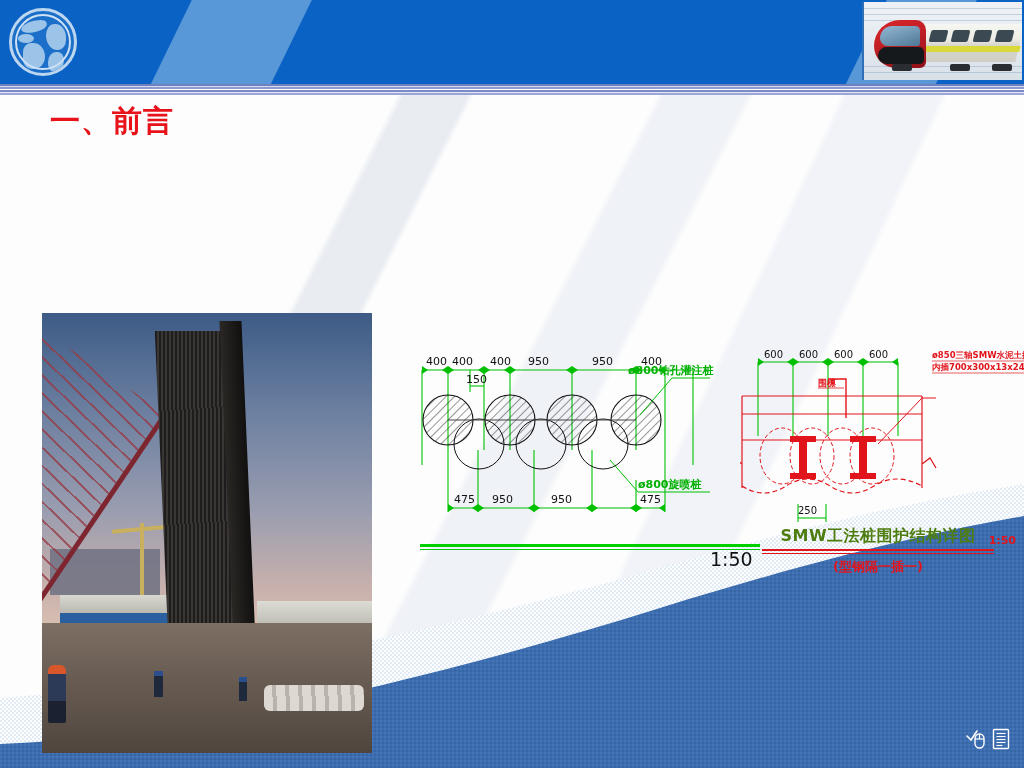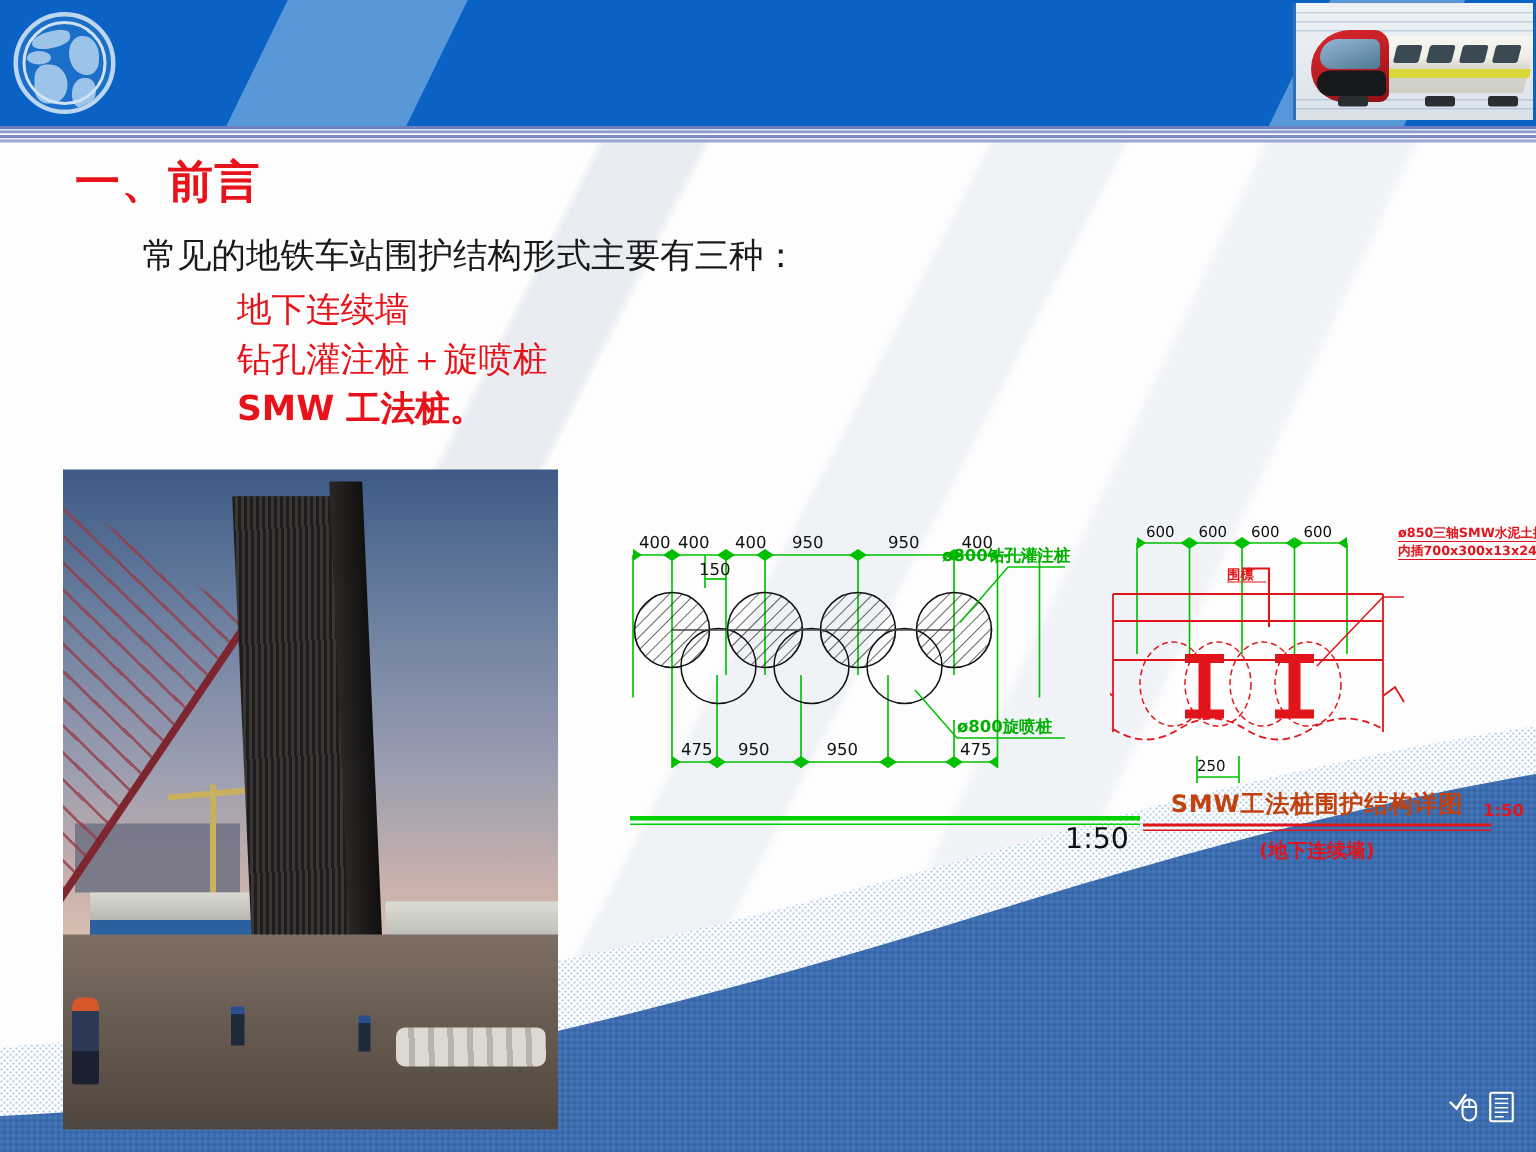--- a/index.html
+++ b/index.html
@@ -254,21 +254,21 @@
     font-size:17px; color:#111; letter-spacing:.5px; white-space:nowrap;
   }
   #cap-left .rule1 { height:3px; background:#00d000; margin-top:2px; }
   #cap-left .rule2 { height:1px; background:#00d000; margin-top:2px; }
   #cap-left .scale {
     position:absolute; left:290px; top:6px;
     font-size:19px; color:#111; font-family:"DejaVu Sans", sans-serif;
   }
   #cap-right { left:338px; top:196px; width:260px; text-align:center; }
   #cap-right .rtitle {
-    font-size:16px; font-weight:bold; color:#c2410c; letter-spacing:.5px;
+    font-size:16px; font-weight:bold; color:#4d7c0f; letter-spacing:.5px;
     display:inline-block; white-space:nowrap;
   }
   #cap-right .rrule { height:2px; background:#e2141b; margin:2px 14px 0 14px; }
   #cap-right .rrule2 { height:1px; background:#e2141b; margin:2px 14px 0 14px; }
   #cap-right .rsub {
     font-size:13px; font-weight:bold; color:#e2141b; margin-top:4px; white-space:nowrap;
   }
   #cap-right .rscale {
     position:absolute; right:-8px; top:8px;
     font-size:11px; font-weight:bold; color:#e2141b;
@@ -350,28 +350,20 @@
     <i style="top:2px;height:1px;background:#d6dcee"></i>
     <i style="top:3px;height:2px;background:#8d9ad0"></i>
     <i style="top:5px;height:1px;background:#ffffff"></i>
     <i style="top:6px;height:2px;background:#7c8ac6"></i>
     <i style="top:8px;height:1px;background:#e3e7f3"></i>
     <i style="top:9px;height:2px;background:#9aa6d8"></i>
   </div>
 
   <div id="title">一、前言</div>
 
-  <div id="bodytext">
-    <div class="lead">常见的地铁车站围护结构形式主要有三种：</div>
-    <ul>
-      <li>地下连续墙</li>
-      <li>钻孔灌注桩＋旋喷桩</li>
-      <li class="smw">SMW 工法桩。</li>
-    </ul>
-  </div>
 
   <div id="photo">
     <div class="skyline"></div>
     <div class="tower-arm"></div>
     <div class="tower"></div>
     <div class="fence"></div>
     <div class="shed"></div>
     <div class="crane-boom"></div>
     <div class="crane-boom2"></div>
     <div class="cage"></div>
@@ -558,21 +550,21 @@
       </g>
       <line x1="192" y1="25" x2="288" y2="25" stroke="#e2141b" stroke-width="0.7"></line>
       <line x1="192" y1="37" x2="288" y2="37" stroke="#e2141b" stroke-width="0.7"></line>
     </svg>
 
     <div id="cap-right" class="cadcap">
       <span class="rtitle">SMW工法桩围护结构详图</span>
       <span class="rscale">1:50</span>
       <div class="rrule"></div>
       <div class="rrule2"></div>
-      <div class="rsub">(地下连续墙)</div>
+      <div class="rsub">(型钢隔一插一)</div>
     </div>
   </div>
 
   <div id="cornericons">
     <span>
       <svg width="22" height="22" viewBox="0 0 22 22">
         <path d="M2 8 L6 12 L12 3" stroke="#ffffff" stroke-width="1.6" fill="none" stroke-linecap="round"></path>
         <rect x="10" y="6" width="9" height="14" rx="4.5" fill="none" stroke="#ffffff" stroke-width="1.4"></rect>
         <line x1="14.5" y1="6" x2="14.5" y2="11" stroke="#ffffff" stroke-width="1.2"></line>
         <line x1="10" y1="11" x2="19" y2="11" stroke="#ffffff" stroke-width="1.2"></line>

